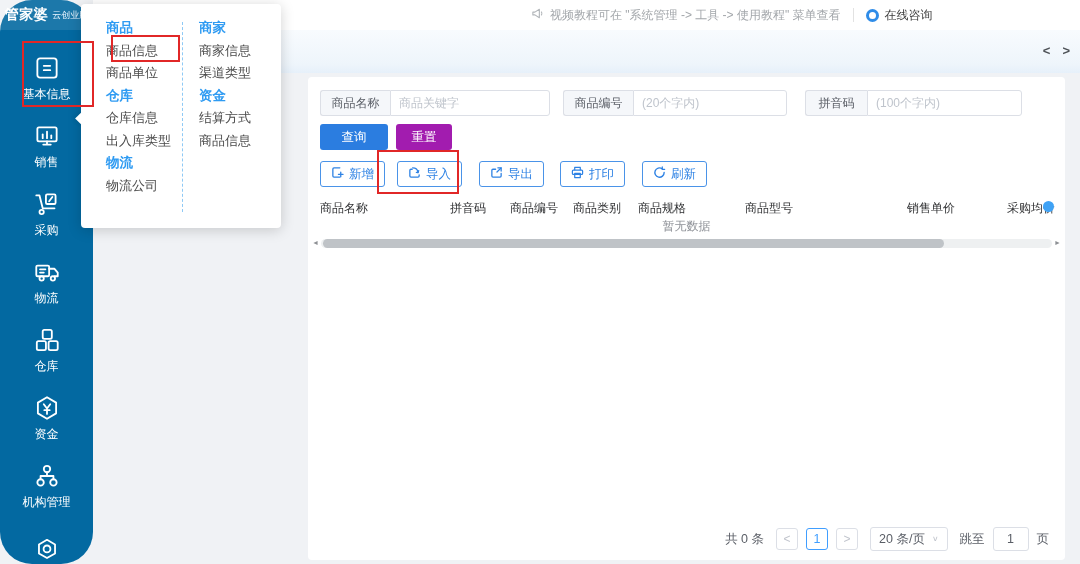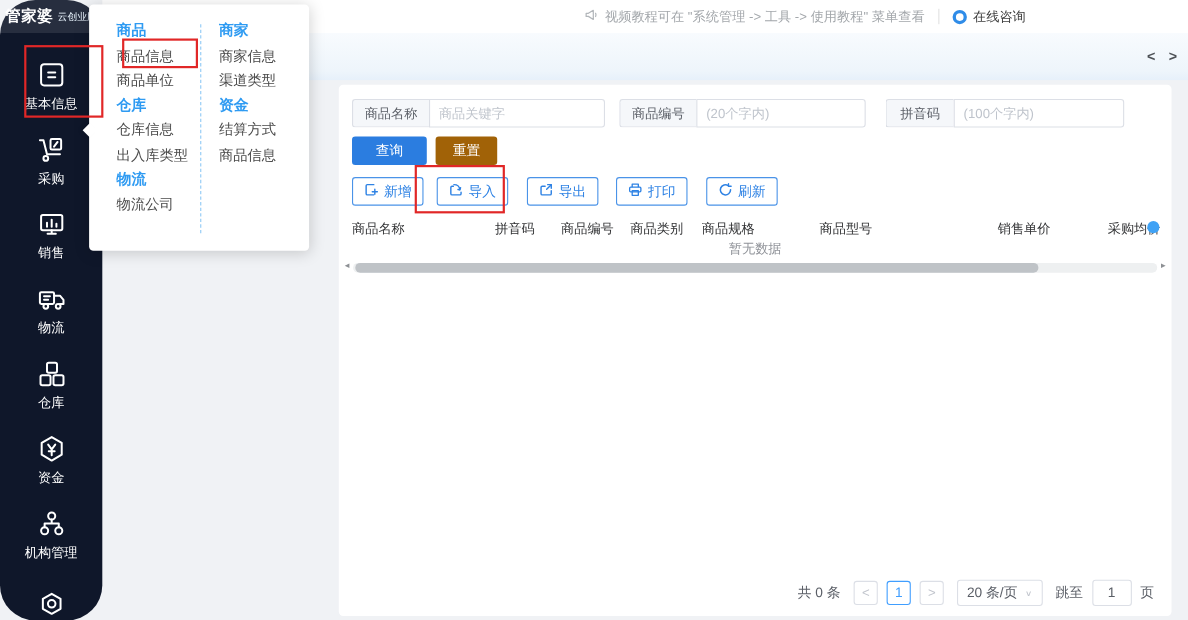--- a/index.html
+++ b/index.html
@@ -1,21 +1,21 @@
 <!DOCTYPE html>
 <html><head>
 <meta charset="utf-8">
 <style>
   * { margin:0; padding:0; box-sizing:border-box; }
   html,body { width:1080px; height:564px; overflow:hidden; }
   body { font-family:"Liberation Sans",sans-serif; background:#f0f2f5; position:relative; }
   #app { position:absolute; inset:0; width:1080px; height:564px; }
 
   
-  .sidebar { position:absolute; left:0; top:0; width:93px; height:564px; background:#0f172a; z-index:2;border-radius:32px; }
+  .sidebar { position:absolute; left:0; top:0; width:93px; height:564px; background:#0369a1; z-index:2;border-radius:32px; }
   .logo { height:30px; display:flex; align-items:center; justify-content:center; gap:4px; background:rgba(255,255,255,.10); }
   .logo-name { color:#fff; font-size:14px; font-weight:bold; letter-spacing:.5px; }
   .logo-edition { color:#eaf5ff; font-size:9px; }
   .nav { margin-top:12px; }
   .nav-item { height:68px; display:flex; flex-direction:column; align-items:center; justify-content:center; gap:5px; color:#fff; cursor:pointer; }
   .nav-item .nav-lbl { font-size:12px; line-height:12px; }
   .nav-item svg { display:block; }
 
   
   .flyout { position:absolute; left:81px; top:4px; width:200px; height:224px; background:#fff; border-radius:4px; box-shadow:0 2px 14px rgba(0,0,0,.18); z-index:10; }
@@ -50,21 +50,21 @@
   .iaddon { background:#f5f7fa; border:1px solid #dcdfe6; border-right:none; border-radius:3px 0 0 3px; font-size:12px; color:#5a5e66; display:flex; align-items:center; justify-content:center; white-space:nowrap; }
   .iinput { border:1px solid #dcdfe6; border-radius:0 3px 3px 0; font-size:12px; padding:0 8px; color:#333; outline:none; height:26px; }
   .iinput::placeholder { color:#bfc4cc; }
   .w70 { width:70px; } .w62 { width:62px; }
   .in160 { width:160px; } .in154 { width:154px; } .in155 { width:155px; }
 
   
   .row-actions { position:absolute; top:47px; left:12px; display:flex; gap:8px; }
   .btn-solid { height:26px; border:none; border-radius:3px; color:#fff; font-size:12.5px; cursor:pointer; font-family:inherit; }
   .btn-query { width:68px; background:#2b7de0; }
-  .btn-reset { width:56px; background:#a16207; }
+  .btn-reset { width:56px; background:#a21caf; }
 
   
   .row-toolbar { position:absolute; top:84px; left:12px; display:flex; }
   .btn-outline { height:26px; border:1px solid #4a93e8; color:#2e82e4; background:#fff; border-radius:3px; font-size:12.5px; display:flex; align-items:center; gap:5px; padding:0 10px; cursor:pointer; white-space:nowrap; font-family:inherit; }
   .mt8 { margin-left:12px; } .mt17 { margin-left:17px; } .mt16 { margin-left:16px; }
 
   
   .table-head { position:absolute; top:119px; left:0; right:0; height:24px; font-size:12px; color:#303133; }
   .th { position:absolute; top:4px; white-space:nowrap; }
   .help-circle { position:absolute; top:5px; left:735px; width:11px; height:11px; border-radius:50%; background:#3fa2f5; }
@@ -111,41 +111,41 @@
             <rect x="5" y="5" width="18" height="18" rx="2.5"></rect>
               <line x1="11" y1="12" x2="17" y2="12"></line>
               <line x1="11" y1="16" x2="17" y2="16"></line>
           </svg>
         </span>
         <span class="nav-lbl">基本信息</span>
       </div>
 
       <div class="nav-item">
         <span>
-          <svg width="30" height="30" viewBox="0 0 28 28" fill="none" stroke="#fff" stroke-width="1.7" stroke-linecap="round" stroke-linejoin="round">
-            <path d="M4 6h3l3 12h11"></path>
-              <circle cx="9" cy="21.5" r="2"></circle>
-              <rect x="13" y="5" width="9" height="9" rx="1.2"></rect>
-              <path d="M19 7.5l-3 4"></path>
-          </svg>
-        </span>
-        <span class="nav-lbl">采购</span>
-      </div>
-
-      <div class="nav-item">
-        <span>
           <svg width="30" height="30" viewBox="0 0 28 28" fill="none" stroke="#fff" stroke-width="1.7" stroke-linecap="round">
             <rect x="5" y="6" width="18" height="13" rx="1.5"></rect>
               <line x1="10" y1="16" x2="10" y2="12.5"></line>
               <line x1="14" y1="16" x2="14" y2="10"></line>
               <line x1="18" y1="16" x2="18" y2="13.5"></line>
               <path d="M14 19v3M10.5 22h7"></path>
           </svg>
         </span>
         <span class="nav-lbl">销售</span>
+      </div>
+
+      <div class="nav-item">
+        <span>
+          <svg width="30" height="30" viewBox="0 0 28 28" fill="none" stroke="#fff" stroke-width="1.7" stroke-linecap="round" stroke-linejoin="round">
+            <path d="M4 6h3l3 12h11"></path>
+              <circle cx="9" cy="21.5" r="2"></circle>
+              <rect x="13" y="5" width="9" height="9" rx="1.2"></rect>
+              <path d="M19 7.5l-3 4"></path>
+          </svg>
+        </span>
+        <span class="nav-lbl">采购</span>
       </div>
 
       <div class="nav-item">
         <span>
           <svg width="30" height="30" viewBox="0 0 28 28" fill="none" stroke="#fff" stroke-width="1.7" stroke-linecap="round" stroke-linejoin="round">
             <rect x="4" y="8" width="12" height="10" rx="1.2"></rect>
               <path d="M16 11h5l3 3.5V18h-3"></path>
               <circle cx="9" cy="20" r="2"></circle>
               <circle cx="19.5" cy="20" r="2"></circle>
               <path d="M7.5 11.5h5M7.5 14.5h3.5"></path>

